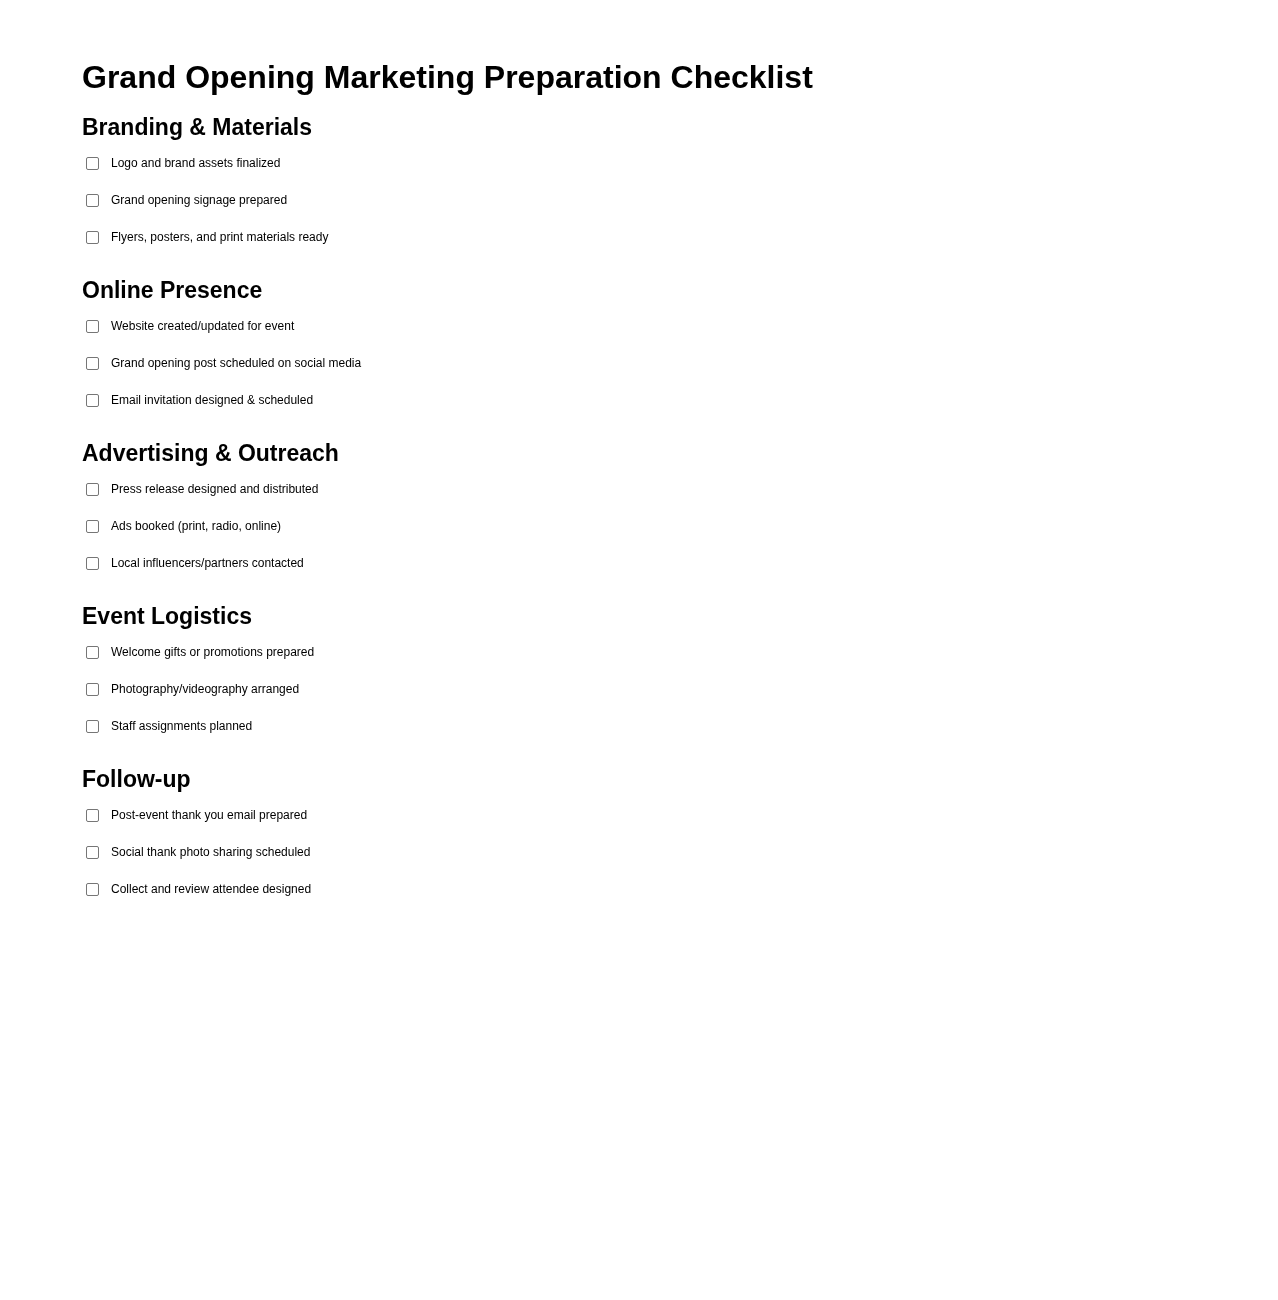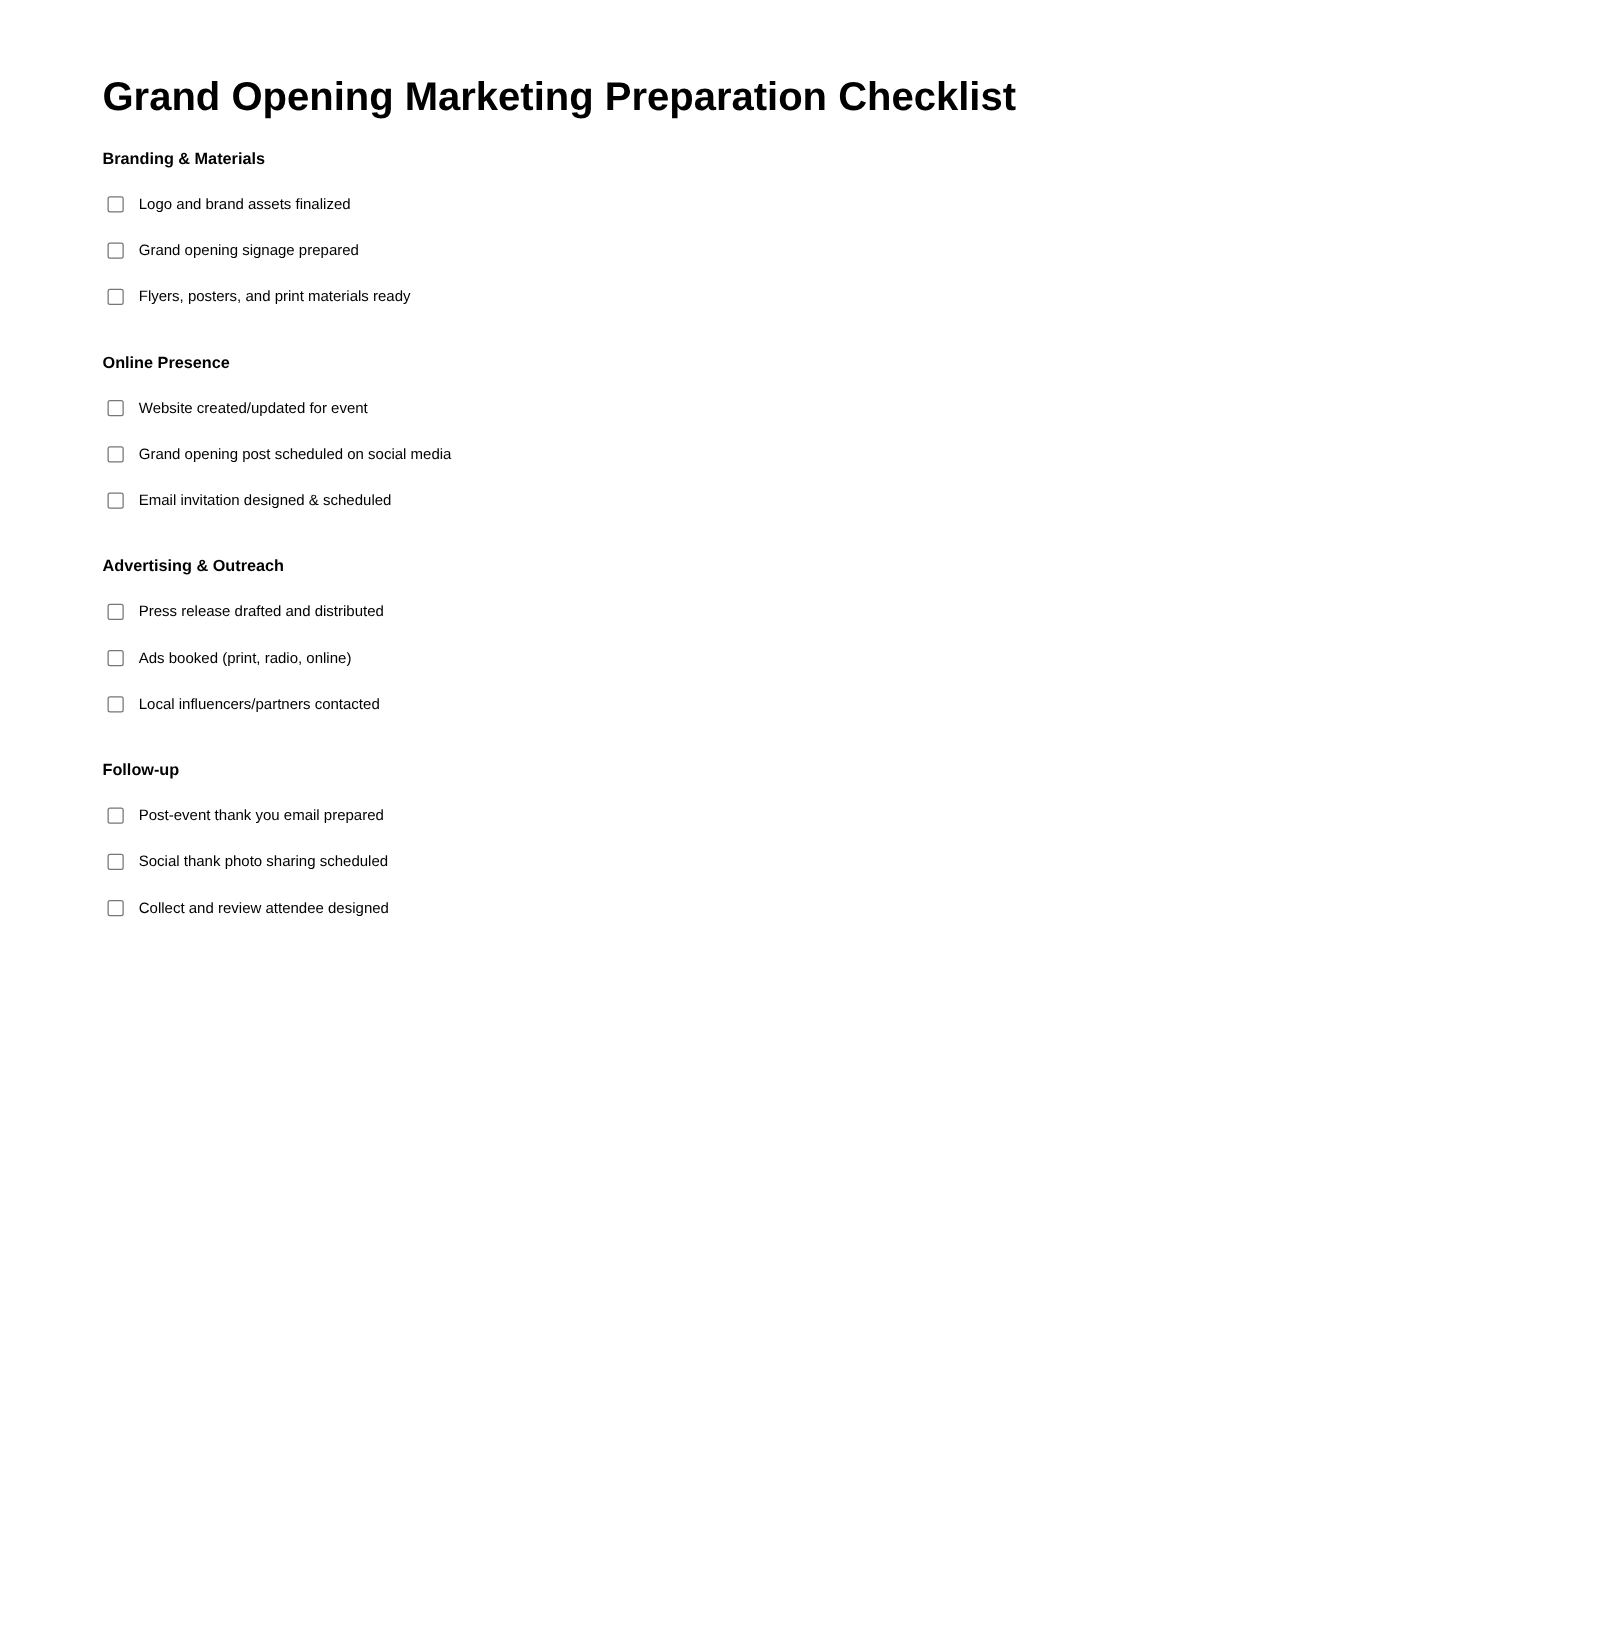--- a/index.html
+++ b/index.html
@@ -35,21 +35,21 @@
       position: absolute;
       top: 116px;
       left: 0;
     }
     .section {
       height: 163px;
       position: relative;
     }
     .section h2 {
       font-family: "Liberation Sans", sans-serif;
-      font-size: 13px;
+      font-size: 23px;
       font-weight: bold;
       margin: 0;
       line-height: 22px;
       height: 22px;
       white-space: nowrap;
     }
     .items {
       list-style: none;
       margin: 0;
       padding: 0;
@@ -134,33 +134,50 @@
           <label for="c12" class="item-label">Email invitation designed &amp; scheduled</label>
         </li>
       </ul>
     </section>
 
     <section class="section">
       <h2>Advertising &amp; Outreach</h2>
       <ul class="items">
         <li class="item">
           <input type="checkbox" id="c20" class="checkbox" style="">
-          <label for="c20" class="item-label">Press release drafted and distributed</label>
+          <label for="c20" class="item-label">Press release designed and distributed</label>
         </li>
         <li class="item">
           <input type="checkbox" id="c21" class="checkbox" style="">
           <label for="c21" class="item-label">Ads booked (print, radio, online)</label>
         </li>
         <li class="item">
           <input type="checkbox" id="c22" class="checkbox" style="">
           <label for="c22" class="item-label">Local influencers/partners contacted</label>
         </li>
       </ul>
     </section>
 
+    <section class="section">
+      <h2>Event Logistics</h2>
+      <ul class="items">
+        <li class="item">
+          <input type="checkbox" id="c30" class="checkbox" style="">
+          <label for="c30" class="item-label">Welcome gifts or promotions prepared</label>
+        </li>
+        <li class="item">
+          <input type="checkbox" id="c31" class="checkbox" style="">
+          <label for="c31" class="item-label">Photography/videography arranged</label>
+        </li>
+        <li class="item">
+          <input type="checkbox" id="c32" class="checkbox" style="">
+          <label for="c32" class="item-label">Staff assignments planned</label>
+        </li>
+      </ul>
+    </section>
 
     <section class="section">
       <h2>Follow-up</h2>
       <ul class="items">
         <li class="item">
           <input type="checkbox" id="c40" class="checkbox" style="">
           <label for="c40" class="item-label">Post-event thank you email prepared</label>
         </li>
         <li class="item">
           <input type="checkbox" id="c41" class="checkbox" style="">

